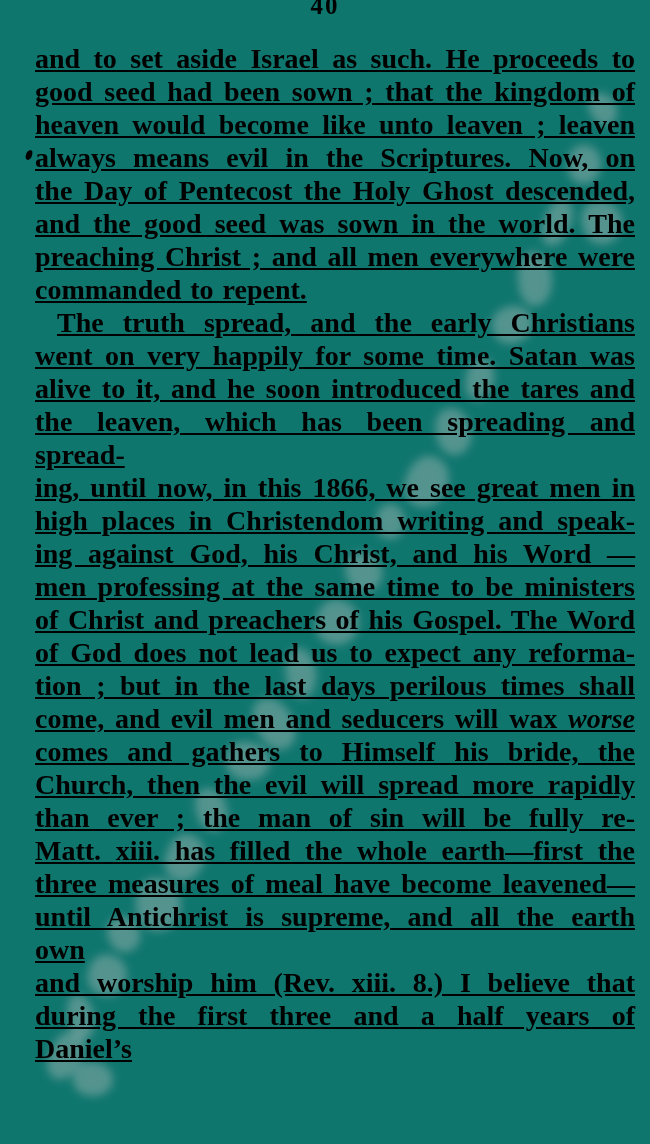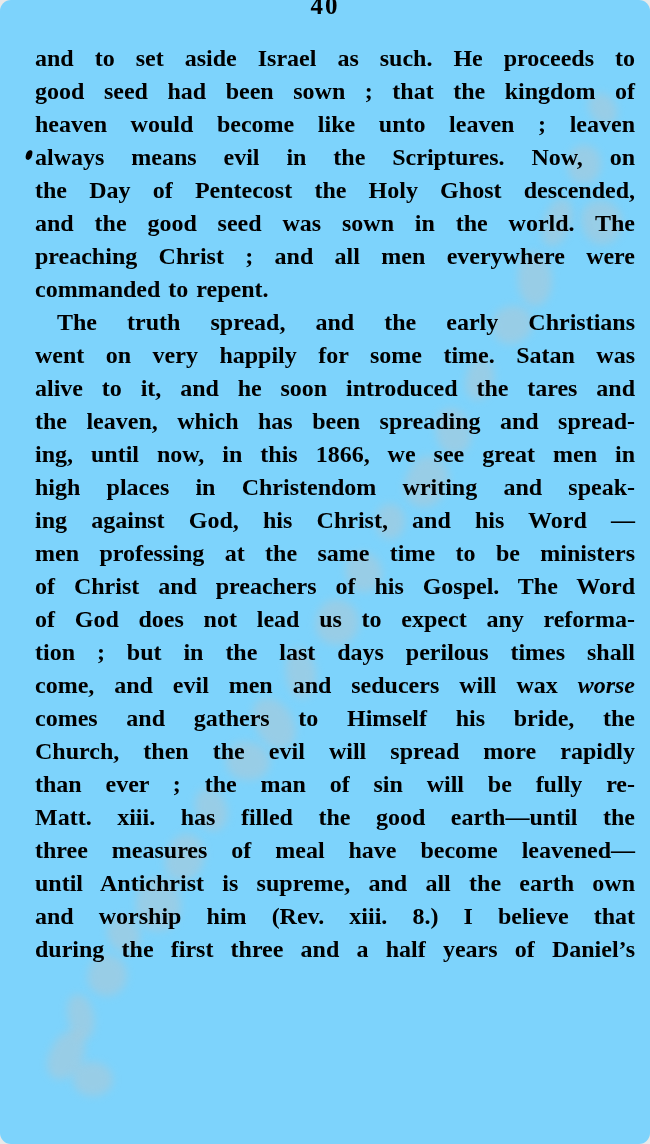--- a/index.html
+++ b/index.html
@@ -1,43 +1,43 @@
 <!DOCTYPE html>
 <html><head>
 <meta charset="utf-8">
 <style>
   html,body{margin:0;padding:0;background:#e9e9e9;}
   .page{
     position:relative;
     width:650px;height:1144px;
     margin:0;
-    background:#7dd3fc;
+    background:#0f766e;
     overflow:hidden;
     font-family:"Liberation Serif","DejaVu Serif",serif;
     color:#000000;
-    border-radius:11px;
   }
   .pagenum{
     position:absolute;
     top:-8px;left:0;width:100%;
     text-align:center;
     font-size:25px;
     font-weight:bold;
     letter-spacing:2px;
     color:#000;
   }
   .text-block{
     position:absolute;
     top:42px;left:35px;
     width:600px;
-    font-size:24px;
+    font-size:28px;
     font-weight:bold;
     line-height:33px;
     word-spacing:2px;
     z-index:2;
+    text-decoration:underline;
   }
   .line{min-height:33px;}
   .line.j{text-align:justify;text-align-last:justify;}
   .line.nj{text-align:right;text-align-last:left;}
   .line.ind{text-indent:22px;}
   .it{font-style:italic;}
   .wm-layer{
     position:absolute;top:0;left:0;width:100%;height:100%;
     z-index:1;pointer-events:none;
   }
@@ -106,19 +106,19 @@
       <div class="line j"><span>high places in Christendom writing and speak-</span></div>
       <div class="line j"><span>ing against God, his Christ, and his Word —</span></div>
       <div class="line j"><span>men professing at the same time to be ministers</span></div>
       <div class="line j"><span>of Christ and preachers of his Gospel.  The Word</span></div>
       <div class="line j"><span>of God does not lead us to expect any reforma-</span></div>
       <div class="line j"><span>tion ; but in the last days perilous times shall</span></div>
       <div class="line j"><span>come, and evil men and seducers will wax </span><span class="it">worse</span></div>
       <div class="line j"><span>comes and gathers to Himself his bride, the</span></div>
       <div class="line j"><span>Church, then the evil will spread more rapidly</span></div>
       <div class="line j"><span>than ever ; the man of sin will be fully re-</span></div>
-      <div class="line j"><span>Matt. xiii. has filled the good earth—until the</span></div>
+      <div class="line j"><span>Matt. xiii. has filled the whole earth—first the</span></div>
       <div class="line j"><span>three measures of meal have become leavened—</span></div>
       <div class="line j"><span>until Antichrist is supreme, and all the earth own</span></div>
       <div class="line j"><span>and worship him (Rev. xiii. 8.)  I believe that</span></div>
       <div class="line j"><span>during the first three and a half years of Daniel’s</span></div>
     </div>
 </div>
 
 </body></html>

